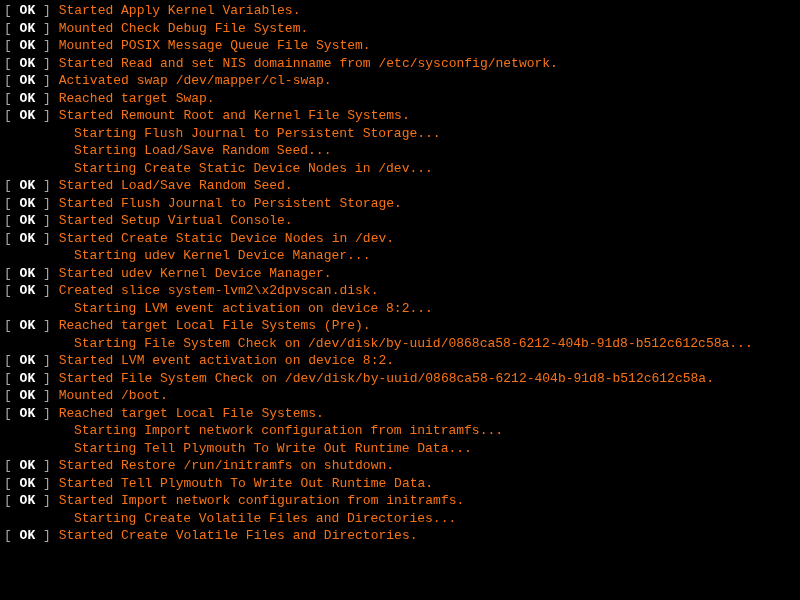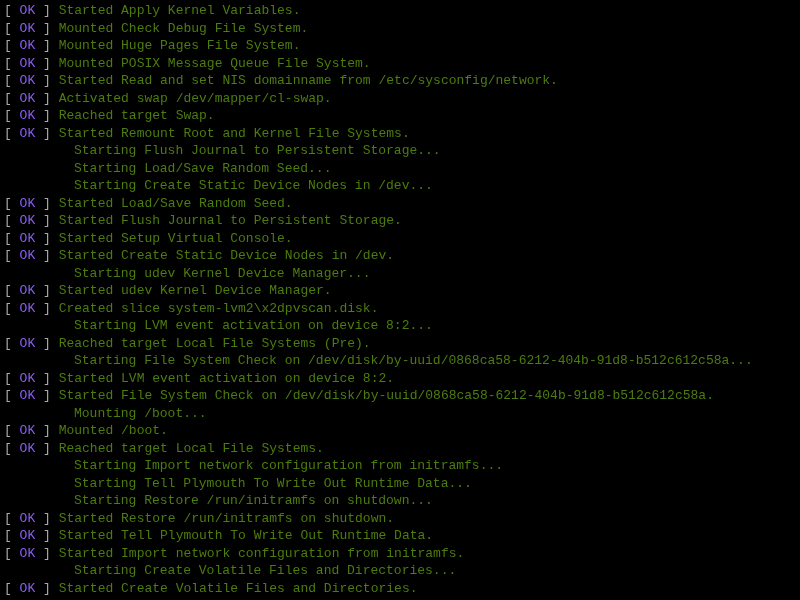--- a/index.html
+++ b/index.html
@@ -16,66 +16,63 @@
       line-height: 17.5px;
       color: #aaaaaa;
       overflow: hidden;
       padding: 2px 4px;
       white-space: nowrap;
     }
     .line {
       display: block;
     }
     .ok {
-      color: #8b5cf6;
-      font-weight: normal;
+      color: #ffffff;
+      font-weight: bold;
     }
     .bracket {
       color: #aaaaaa;
     }
     .msg {
-      color: #4d7c0f;
+      color: #f97316;
       text-align: right;
     }
     .indent {
       display: inline-block;
       width: 70px;
     }
   </style>
 </head>
 <body>
 
 <div id="boot-log">
     <div class="line"><span class="bracket">[  </span><span class="ok">OK</span><span class="bracket">  ] </span><span class="msg">Started Apply Kernel Variables.</span></div>
     <div class="line"><span class="bracket">[  </span><span class="ok">OK</span><span class="bracket">  ] </span><span class="msg">Mounted Check Debug File System.</span></div>
-    <div class="line"><span class="bracket">[  </span><span class="ok">OK</span><span class="bracket">  ] </span><span class="msg">Mounted Huge Pages File System.</span></div>
     <div class="line"><span class="bracket">[  </span><span class="ok">OK</span><span class="bracket">  ] </span><span class="msg">Mounted POSIX Message Queue File System.</span></div>
     <div class="line"><span class="bracket">[  </span><span class="ok">OK</span><span class="bracket">  ] </span><span class="msg">Started Read and set NIS domainname from /etc/sysconfig/network.</span></div>
     <div class="line"><span class="bracket">[  </span><span class="ok">OK</span><span class="bracket">  ] </span><span class="msg">Activated swap /dev/mapper/cl-swap.</span></div>
     <div class="line"><span class="bracket">[  </span><span class="ok">OK</span><span class="bracket">  ] </span><span class="msg">Reached target Swap.</span></div>
     <div class="line"><span class="bracket">[  </span><span class="ok">OK</span><span class="bracket">  ] </span><span class="msg">Started Remount Root and Kernel File Systems.</span></div>
     <div class="line"><span class="indent"></span><span class="msg">Starting Flush Journal to Persistent Storage...</span></div>
     <div class="line"><span class="indent"></span><span class="msg">Starting Load/Save Random Seed...</span></div>
     <div class="line"><span class="indent"></span><span class="msg">Starting Create Static Device Nodes in /dev...</span></div>
     <div class="line"><span class="bracket">[  </span><span class="ok">OK</span><span class="bracket">  ] </span><span class="msg">Started Load/Save Random Seed.</span></div>
     <div class="line"><span class="bracket">[  </span><span class="ok">OK</span><span class="bracket">  ] </span><span class="msg">Started Flush Journal to Persistent Storage.</span></div>
     <div class="line"><span class="bracket">[  </span><span class="ok">OK</span><span class="bracket">  ] </span><span class="msg">Started Setup Virtual Console.</span></div>
     <div class="line"><span class="bracket">[  </span><span class="ok">OK</span><span class="bracket">  ] </span><span class="msg">Started Create Static Device Nodes in /dev.</span></div>
     <div class="line"><span class="indent"></span><span class="msg">Starting udev Kernel Device Manager...</span></div>
     <div class="line"><span class="bracket">[  </span><span class="ok">OK</span><span class="bracket">  ] </span><span class="msg">Started udev Kernel Device Manager.</span></div>
     <div class="line"><span class="bracket">[  </span><span class="ok">OK</span><span class="bracket">  ] </span><span class="msg">Created slice system-lvm2\x2dpvscan.disk.</span></div>
     <div class="line"><span class="indent"></span><span class="msg">Starting LVM event activation on device 8:2...</span></div>
     <div class="line"><span class="bracket">[  </span><span class="ok">OK</span><span class="bracket">  ] </span><span class="msg">Reached target Local File Systems (Pre).</span></div>
     <div class="line"><span class="indent"></span><span class="msg">Starting File System Check on /dev/disk/by-uuid/0868ca58-6212-404b-91d8-b512c612c58a...</span></div>
     <div class="line"><span class="bracket">[  </span><span class="ok">OK</span><span class="bracket">  ] </span><span class="msg">Started LVM event activation on device 8:2.</span></div>
     <div class="line"><span class="bracket">[  </span><span class="ok">OK</span><span class="bracket">  ] </span><span class="msg">Started File System Check on /dev/disk/by-uuid/0868ca58-6212-404b-91d8-b512c612c58a.</span></div>
-    <div class="line"><span class="indent"></span><span class="msg">Mounting /boot...</span></div>
     <div class="line"><span class="bracket">[  </span><span class="ok">OK</span><span class="bracket">  ] </span><span class="msg">Mounted /boot.</span></div>
     <div class="line"><span class="bracket">[  </span><span class="ok">OK</span><span class="bracket">  ] </span><span class="msg">Reached target Local File Systems.</span></div>
     <div class="line"><span class="indent"></span><span class="msg">Starting Import network configuration from initramfs...</span></div>
     <div class="line"><span class="indent"></span><span class="msg">Starting Tell Plymouth To Write Out Runtime Data...</span></div>
-    <div class="line"><span class="indent"></span><span class="msg">Starting Restore /run/initramfs on shutdown...</span></div>
     <div class="line"><span class="bracket">[  </span><span class="ok">OK</span><span class="bracket">  ] </span><span class="msg">Started Restore /run/initramfs on shutdown.</span></div>
     <div class="line"><span class="bracket">[  </span><span class="ok">OK</span><span class="bracket">  ] </span><span class="msg">Started Tell Plymouth To Write Out Runtime Data.</span></div>
     <div class="line"><span class="bracket">[  </span><span class="ok">OK</span><span class="bracket">  ] </span><span class="msg">Started Import network configuration from initramfs.</span></div>
     <div class="line"><span class="indent"></span><span class="msg">Starting Create Volatile Files and Directories...</span></div>
     <div class="line"><span class="bracket">[  </span><span class="ok">OK</span><span class="bracket">  ] </span><span class="msg">Started Create Volatile Files and Directories.</span></div>
   </div>
 
 </body></html>

